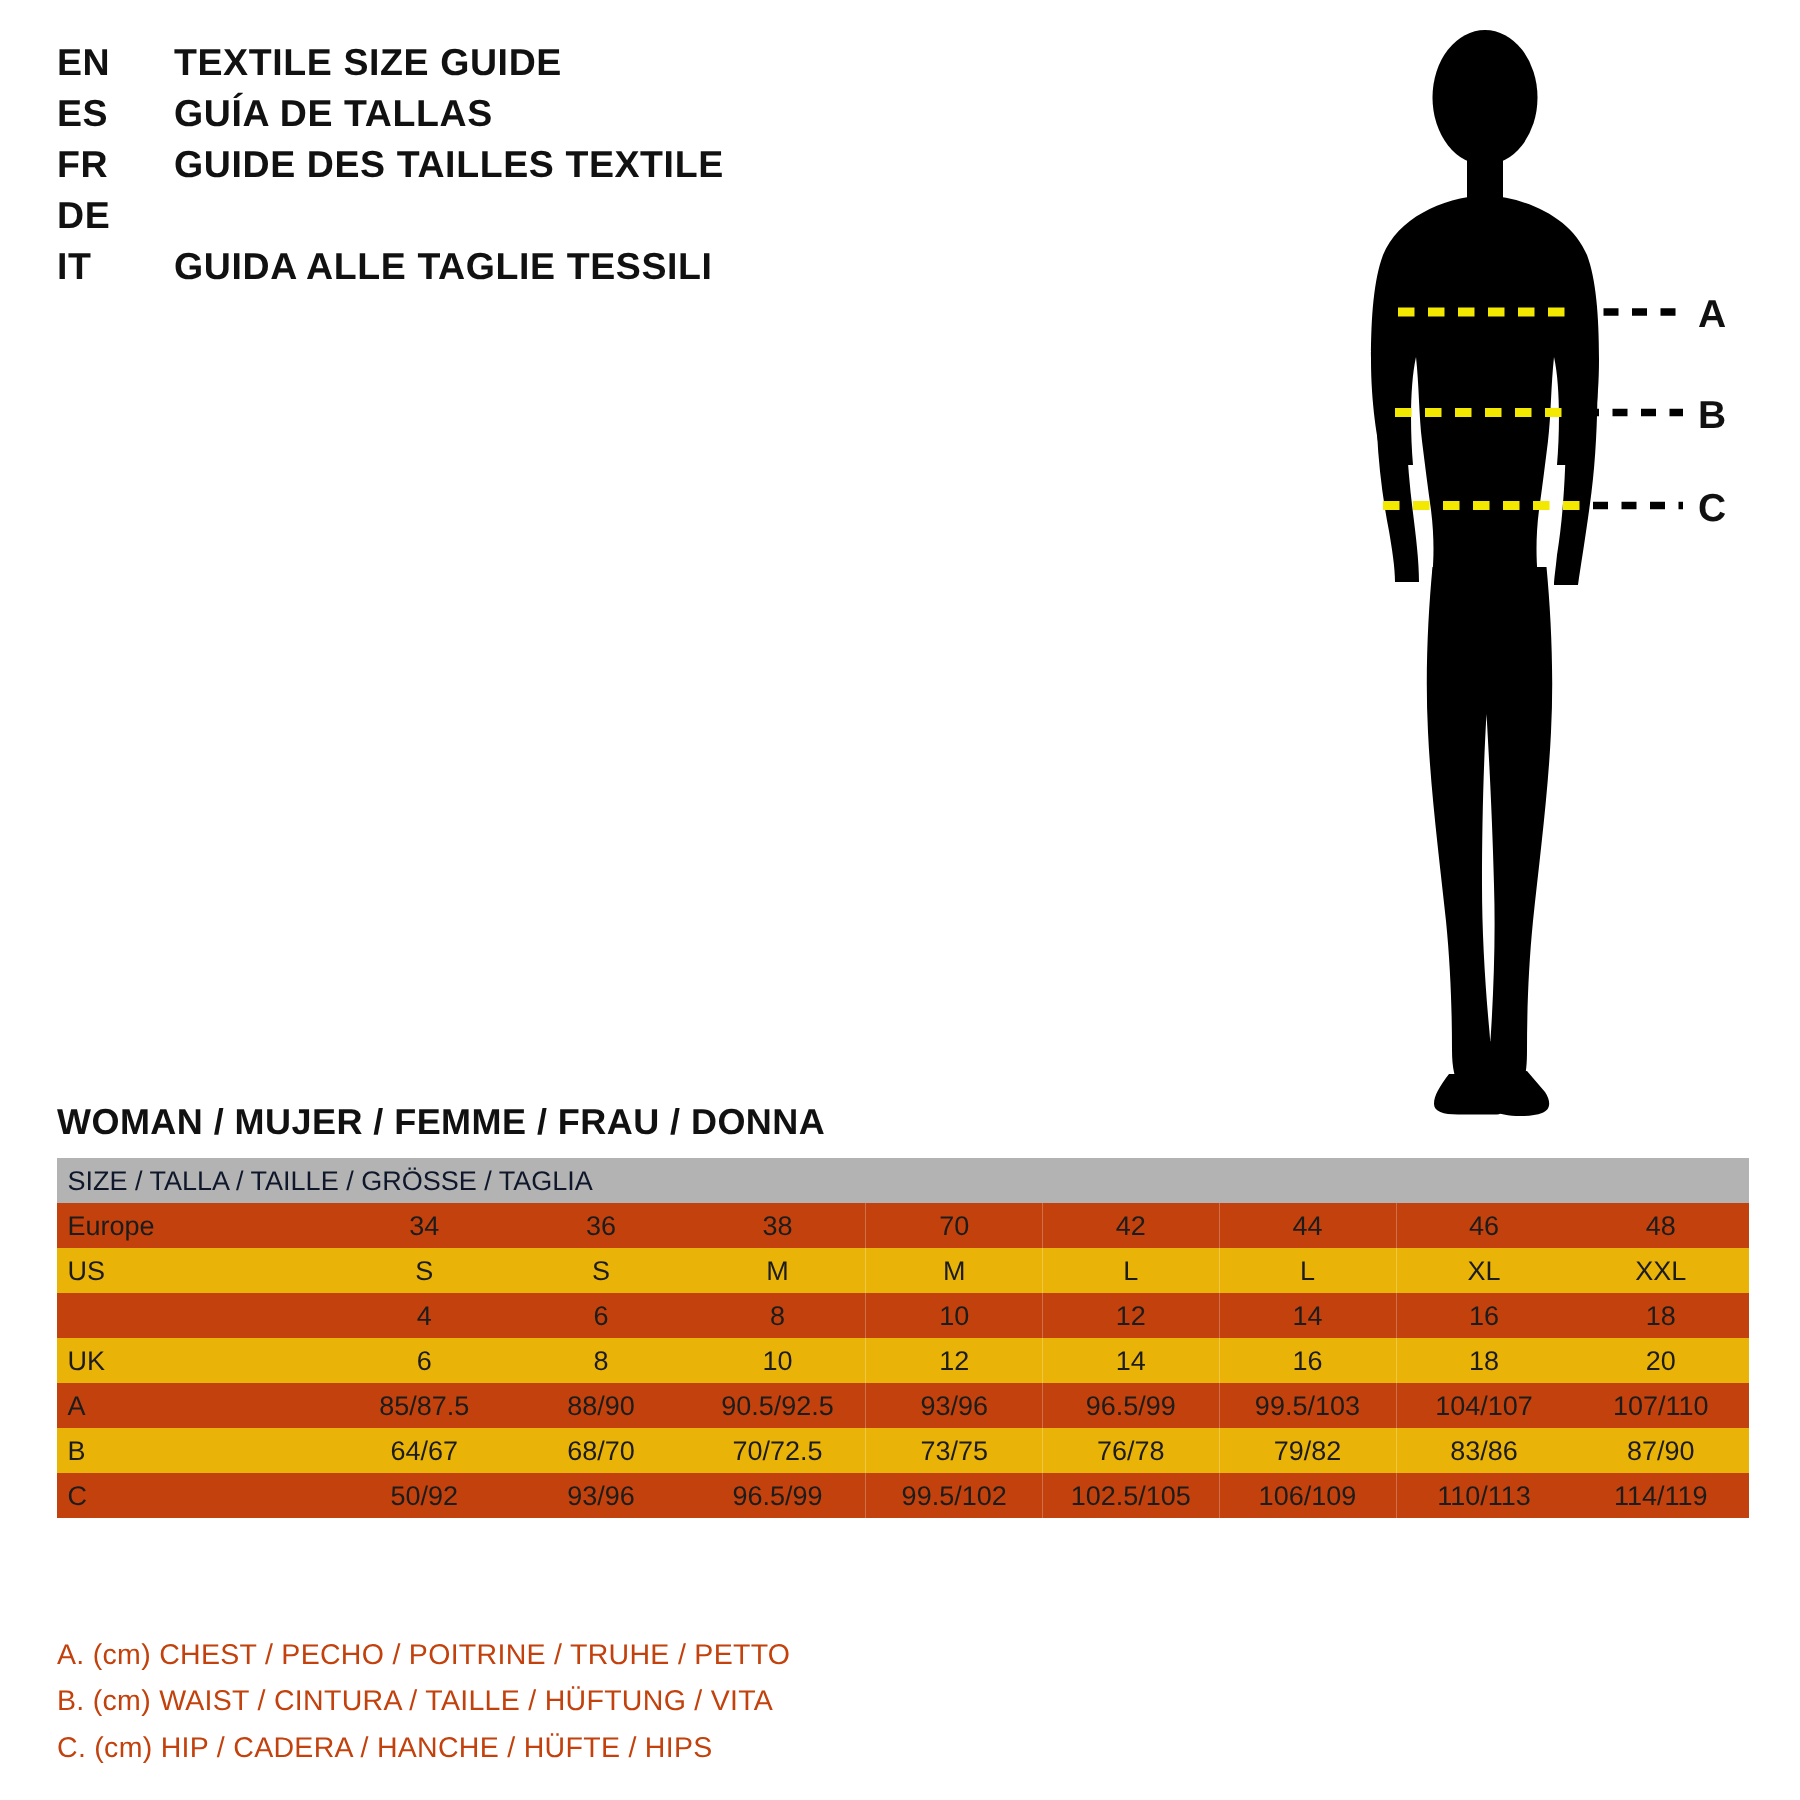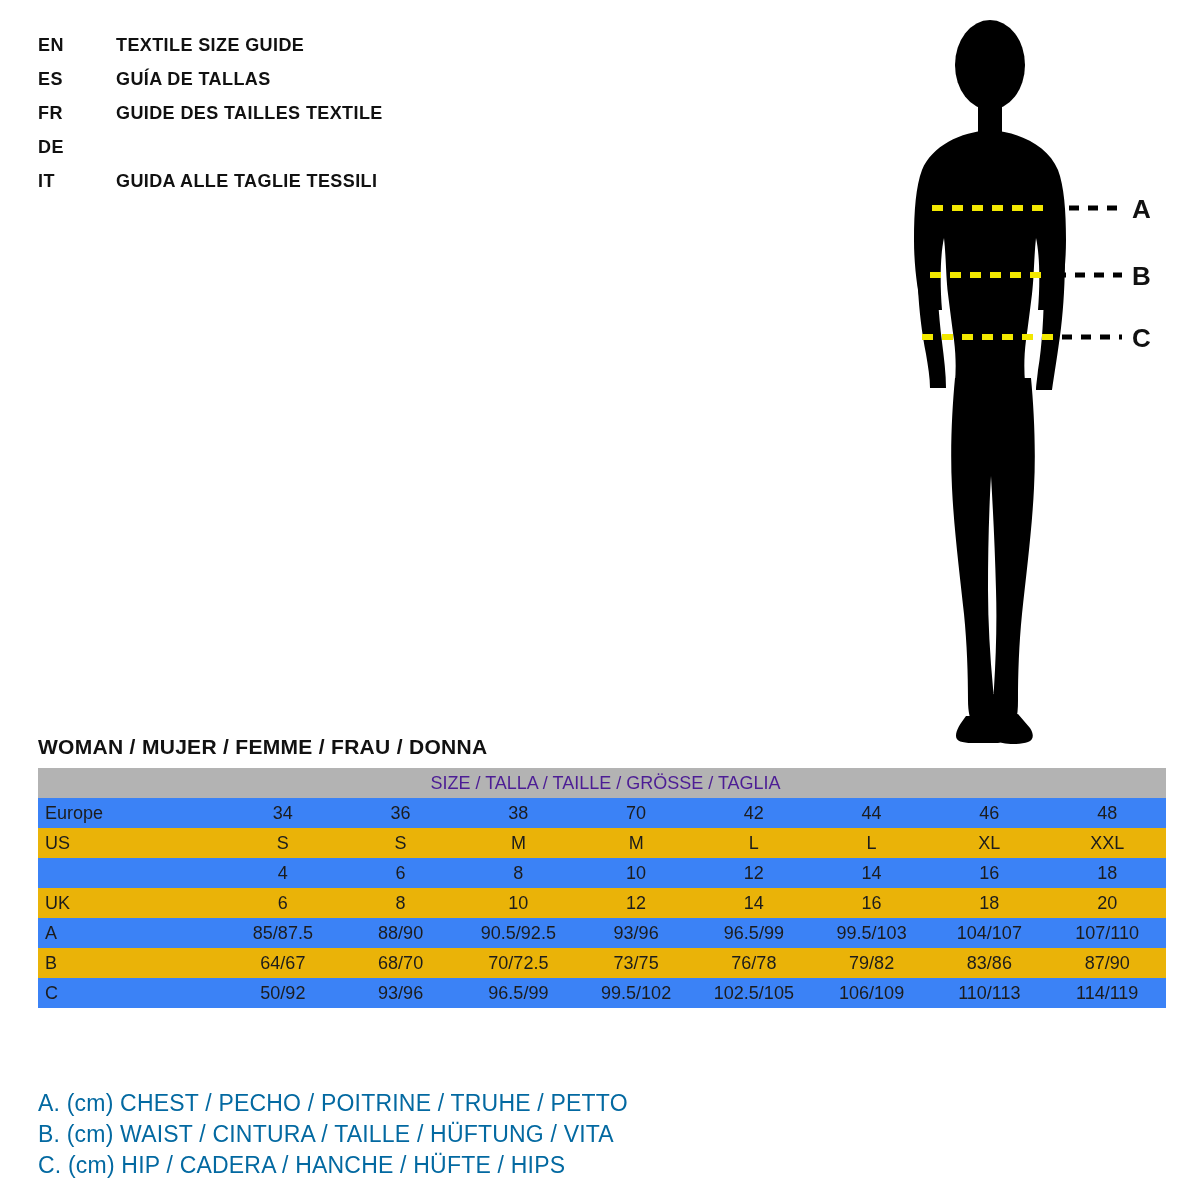--- a/index.html
+++ b/index.html
@@ -18,23 +18,23 @@
 
   
   #title-block {
     position: absolute;
     left: 38px;
     top: 28px;
     width: 620px;
   }
   .title-row {
     display: flex;
-    align-items: center;
+    align-items: flex-start;
     height: 34px;
-    font-size: 18px;
+    font-size: 25px;
     font-weight: bold;
     letter-spacing: 0.4px;
     color: #111111;
   }
   .title-lang {
     width: 78px;
     flex: 0 0 78px;
   }
   .title-text {
     flex: 1 1 auto;
@@ -63,21 +63,21 @@
   }
 
   
   #table-block {
     position: absolute;
     left: 38px;
     top: 735px;
     width: 1128px;
   }
   #section-label {
-    font-size: 21px;
+    font-size: 24px;
     font-weight: bold;
     letter-spacing: 0.3px;
     color: #111111;
     margin-bottom: 9px;
   }
   table {
     border-collapse: collapse;
     width: 1128px;
     table-layout: fixed;
     font-size: 18px;
@@ -85,47 +85,47 @@
   }
   table td, table th {
     padding: 0;
     height: 30px;
     font-weight: normal;
     text-align: center;
     vertical-align: middle;
   }
   .head-row td {
     background: #b3b3b3;
-    text-align: center;
+    text-align: left;
     padding-left: 7px;
     font-size: 18px;
     height: 30px;
-    color: #4c1d95;
+    color: #0f172a;
     margin-top: 28px;
   }
-  .row-light td { background: #3b82f6; }
+  .row-light td { background: #c2410c; }
   .row-dark  td { background: #eab308; }
   .rowlabel {
     text-align: left !important;
     padding-left: 7px;
   }
   col.c-label { width: 186px; }
   col.c-val { width: 117.75px; }
 
   
   #legend-block {
     position: absolute;
     left: 38px;
     top: 1088px;
     width: 700px;
   }
   .legend-line {
-    font-size: 23px;
+    font-size: 19px;
     letter-spacing: 0.2px;
-    color: #0369a1;
+    color: #c2410c;
     height: 31px;
     line-height: 31px;
     white-space: nowrap;
   }
 </style>
 </head>
 <body>
 
 <div id="title-block">
   <div class="title-row">

